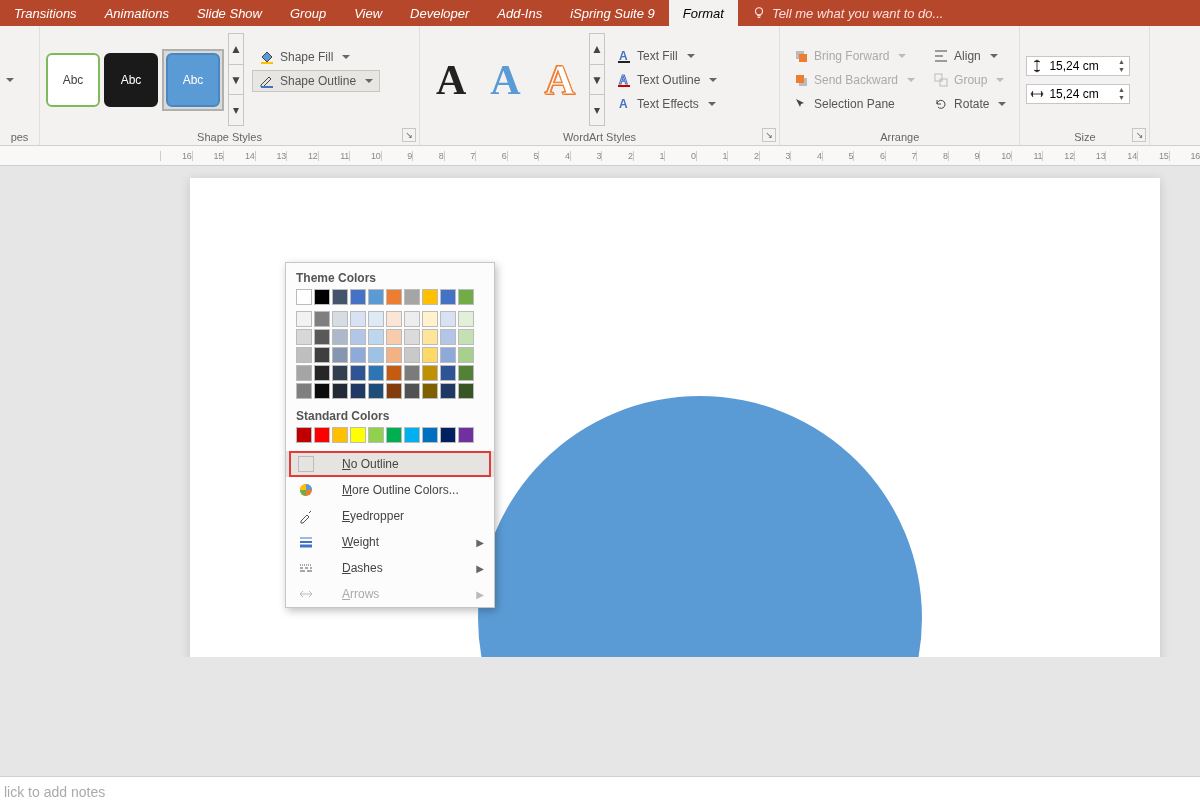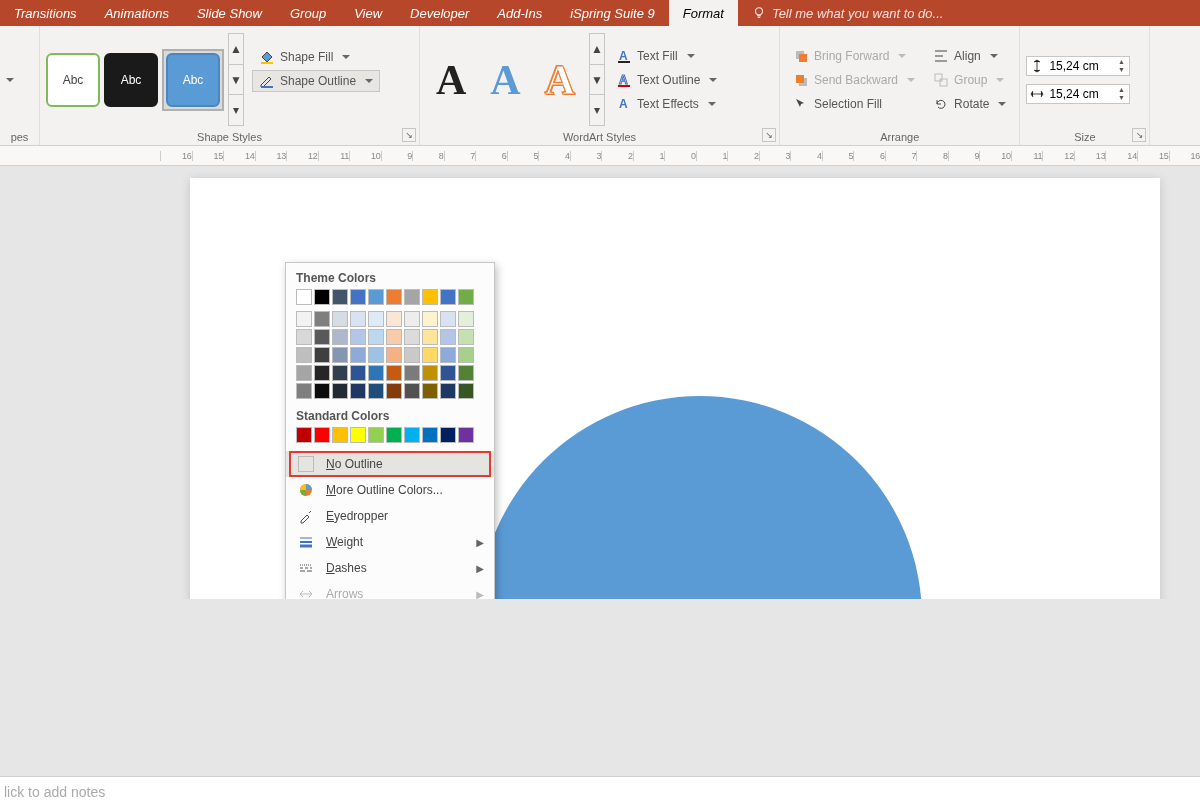--- a/index.html
+++ b/index.html
@@ -35,30 +35,30 @@
 .wa2 { color:#5b9bd5; }
 .wa3 { color:#ed7d31; text-shadow: -1px -1px 0 #ed7d31, 1px 1px 0 #ed7d31; -webkit-text-stroke:1px #ed7d31; color:#fff;}
 .size-row { display:flex;align-items:center;gap:4px;border:1px solid #c8c6c4;background:#fff;padding:1px 2px; }
 .size-row input { border:none;width:62px;font-size:12px;outline:none; }
 .spin { display:flex;flex-direction:column; }
 .spin div{width:12px;height:8px;display:flex;align-items:center;justify-content:center;font-size:7px;color:#555;cursor:pointer;}
 
 .ruler { height: 20px; background:#f9f8f7; border-bottom:1px solid #d0d0d0; font-size:9px; color:#888; display:flex; align-items:center; overflow:hidden; padding-left:160px; letter-spacing: -0.2px;}
 .ruler span{display:inline-block;width:32px;text-align:right;border-left:1px solid #ccc;}
 
-.canvas { position:relative; height:433px; background:#e6e6e6; overflow:hidden; }
+.canvas { position:relative; height:491px; background:#e6e6e6; overflow:hidden; }
 .slide { position:absolute; left:190px; top:12px; width:970px; height:574px; background:#fff; box-shadow:0 2px 10px rgba(0,0,0,.15); }
 .circle { position:absolute; left:478px; top:230px; width:444px; height:444px; border-radius:50%; background:#5b9bd5; }
 
 .dropdown { position:absolute; left:285px; top:96px; width:210px; background:#fcfcfc; border:1px solid #c8c6c4; box-shadow:2px 3px 8px rgba(0,0,0,.25); z-index:50; font-size:12px; }
 .dd-title { padding:8px 10px 4px 10px; font-weight:600; color:#555; }
 .sw-grid { padding:0 10px 6px 10px; }
 .sw-row { display:flex; gap:2px; margin-bottom:2px; }
 .sw { width:16px;height:16px; border:1px solid #bbb; cursor:pointer; }
-.dd-item { display:flex; align-items:center; gap:10px; padding:5px 10px; cursor:pointer; }
+.dd-item { display:flex; align-items:center; gap:26px; padding:5px 10px; cursor:pointer; }
 .dd-item.hl { background:#e6e4e1; position:relative; }
 .dd-item.hl::after{content:"";position:absolute;left:3px;right:3px;top:0;bottom:0;border:2px solid #e53935;pointer-events:none;}
 .dd-item .arrow{margin-left:auto;font-size:10px;color:#666;}
 .dd-item.disabled{color:#aaa;}
 .underline-letter { text-decoration: underline; }
 .dd-icon { width:20px; display:flex; justify-content:center; }
 
 .notes { position:absolute; left:0; bottom:0; height:35px; width:100%; background:#fff; border-top:1px solid #d0d0d0; color:#aaa; font-size:14px; padding:7px 4px; }
 
 .icon16{width:16px;height:16px;display:inline-block;}
@@ -186,21 +186,21 @@
               <rect x="6" y="6" width="8" height="8" fill="#bbb"></rect>
               <rect x="3" y="3" width="8" height="8" fill="#ed7d31"></rect>
             </svg>
             <span>Send Backward</span>
             <span class="caret light"></span>
           </div>
         <div class="rbtn">
             <svg class="icon16" viewBox="0 0 16 16">
               <path d="M3 3l4 8 1-3 3-1z" fill="#444"></path>
             </svg>
-            <span>Selection Fill</span>
+            <span>Selection Pane</span>
           </div>
       </div>
       <div class="vlist">
         <div class="rbtn">
             <svg class="icon16" viewBox="0 0 16 16" stroke="#444">
               <path d="M2 3h12M2 8h8M2 13h12"></path>
             </svg>
             <span>Align</span>
             <span class="caret"></span>
           </div>

